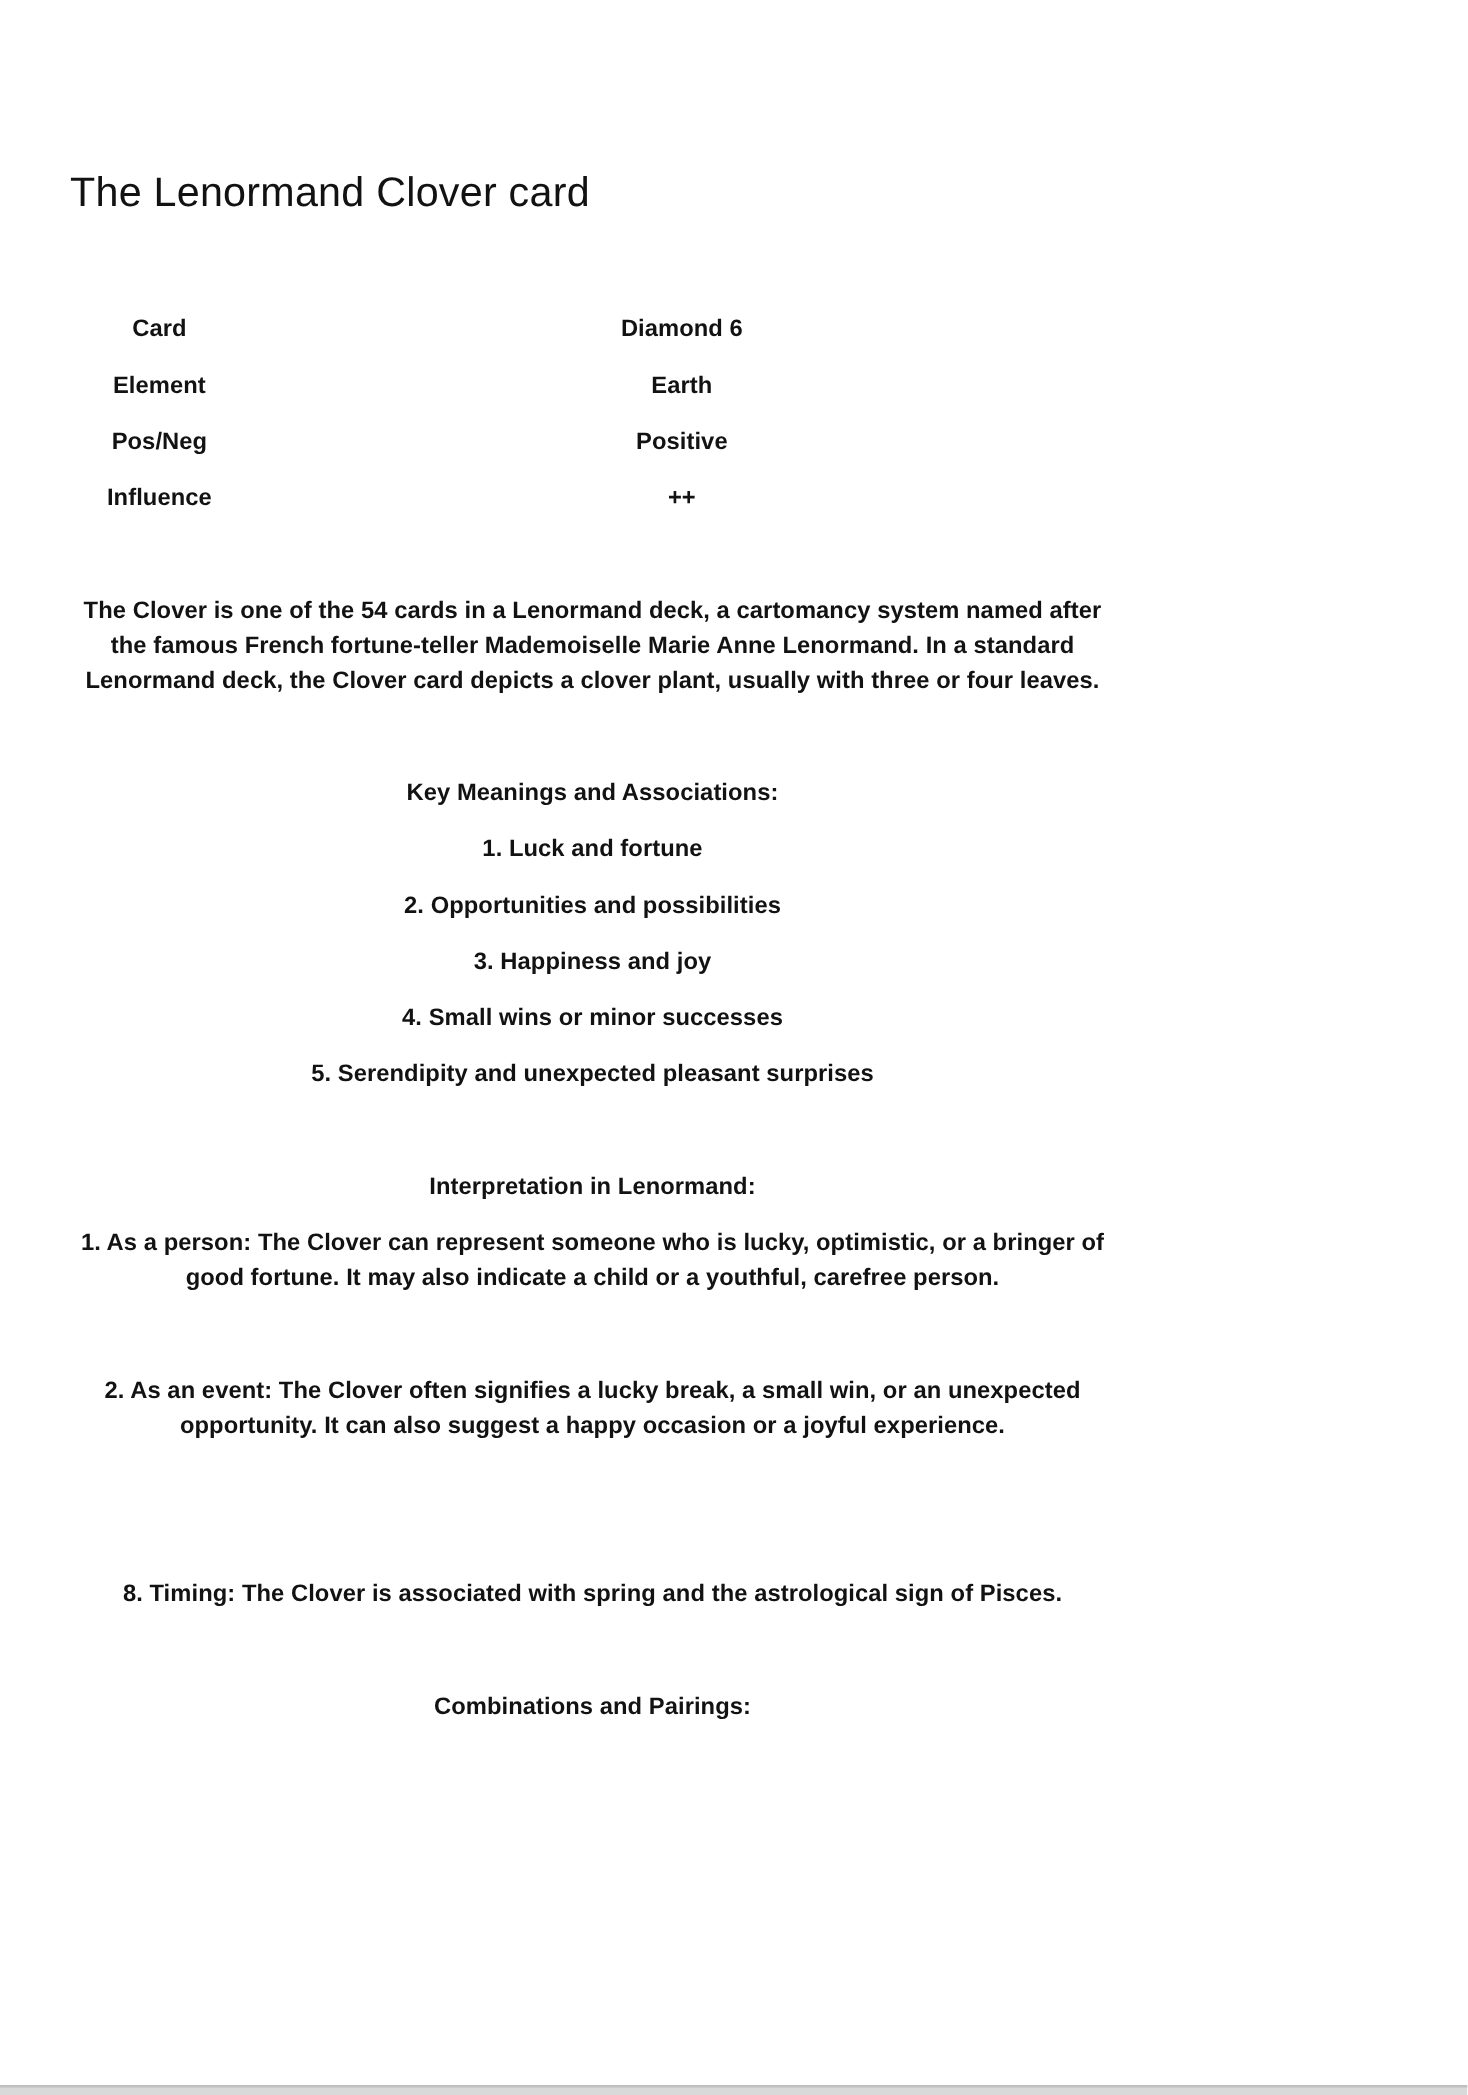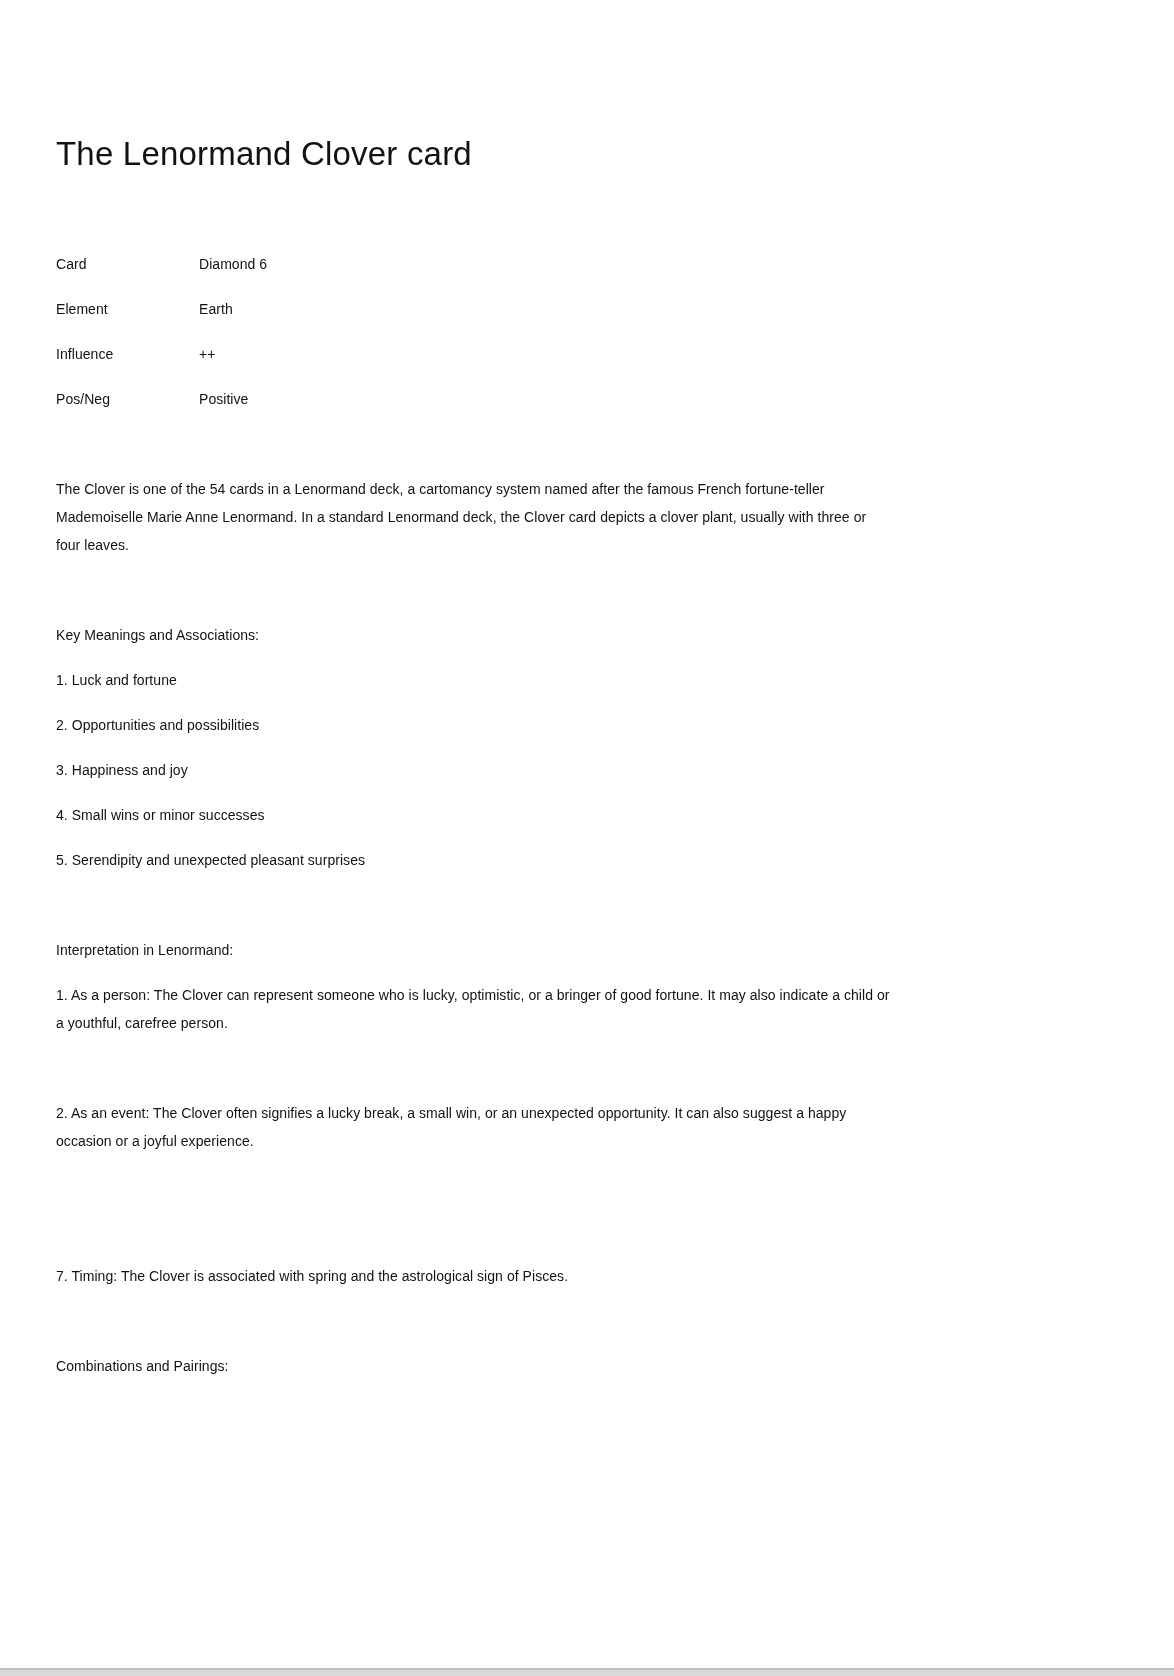--- a/index.html
+++ b/index.html
@@ -21,26 +21,27 @@
     width: 100%;
   }
   .doc-title {
     font-size: 33px;
     font-weight: 400;
     line-height: 44px;
     margin: 0 0 74px 0;
     letter-spacing: 0.2px;
   }
   .para, .meta-row, .list-item, .section-heading {
-    font-size: 14px;
-    font-weight: 400;
+    font-size: 19px;
+    font-weight: 700;
     line-height: 28px;
     margin: 0 0 17px 0;
     max-width: 836px;
     letter-spacing: 0.05px;
+    text-align: center;
   }
   .meta-row {
     display: flex;
   }
   .meta-label {
     width: 143px;
     flex: 0 0 143px;
   }
   .meta-value {
     flex: 1;
@@ -68,26 +69,26 @@
   <div>
     <div class="meta-row">
       <span class="meta-label">Card</span>
       <span class="meta-value">Diamond 6</span>
     </div>
     <div class="meta-row">
       <span class="meta-label">Element</span>
       <span class="meta-value">Earth</span>
     </div>
     <div class="meta-row">
+      <span class="meta-label">Pos/Neg</span>
+      <span class="meta-value">Positive</span>
+    </div>
+    <div class="meta-row">
       <span class="meta-label">Influence</span>
       <span class="meta-value">++</span>
-    </div>
-    <div class="meta-row">
-      <span class="meta-label">Pos/Neg</span>
-      <span class="meta-value">Positive</span>
     </div>
   </div>
 
   <div class="spacer"></div>
 
   <p class="para">The Clover is one of the 54 cards in a Lenormand deck, a cartomancy system named after the famous French fortune-teller Mademoiselle Marie Anne Lenormand. In a standard Lenormand deck, the Clover card depicts a clover plant, usually with three or four leaves.</p>
 
   <div class="spacer"></div>
 
   <p class="section-heading">Key Meanings and Associations:</p>
@@ -104,21 +105,21 @@
 
   <div class="spacer"></div>
 
   <p class="para">2. As an event: The Clover often signifies a lucky break, a small win, or an unexpected opportunity. It can also suggest a happy occasion or a joyful experience.</p>
 
   <div class="spacer"></div>
 
 
   <div class="spacer"></div>
 
-  <p class="para">7. Timing: The Clover is associated with spring and the astrological sign of Pisces.</p>
+  <p class="para">8. Timing: The Clover is associated with spring and the astrological sign of Pisces.</p>
 
   <div class="spacer"></div>
 
   <p class="section-heading">Combinations and Pairings:</p>
 
 </div>
 
 <div class="page-bottom-edge"></div>
 
 </body></html>

